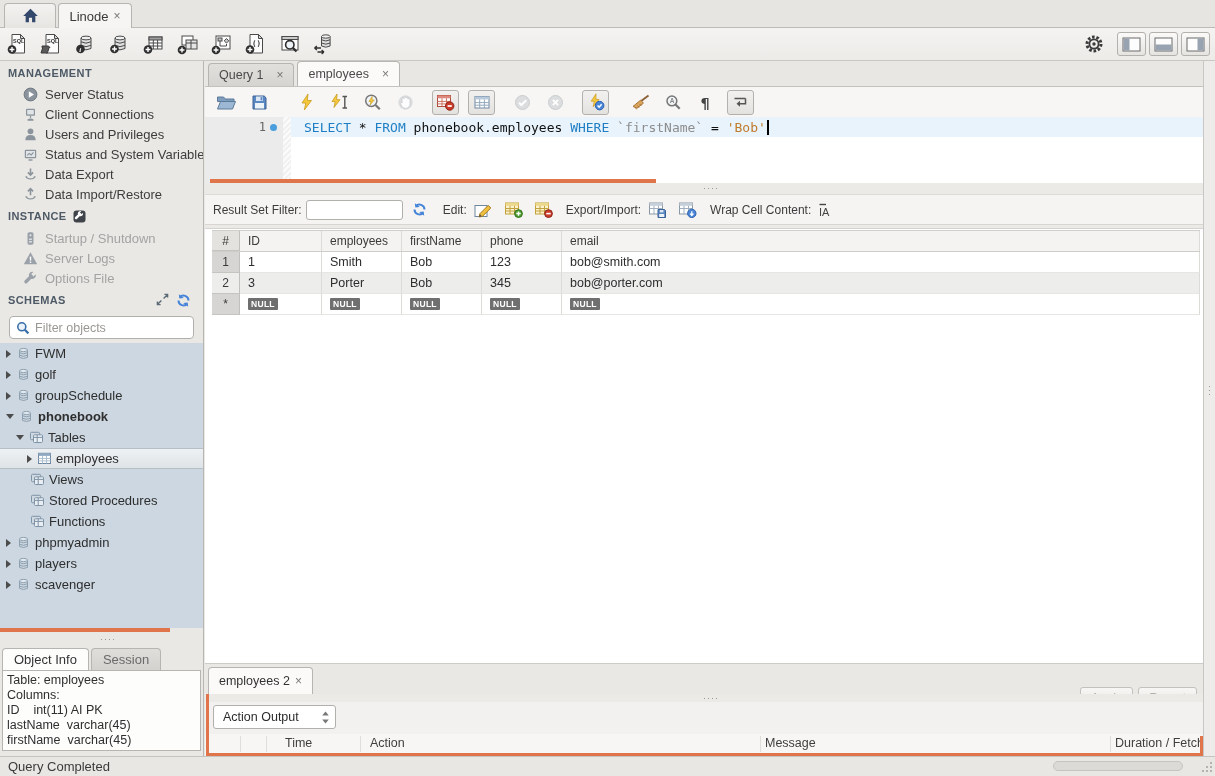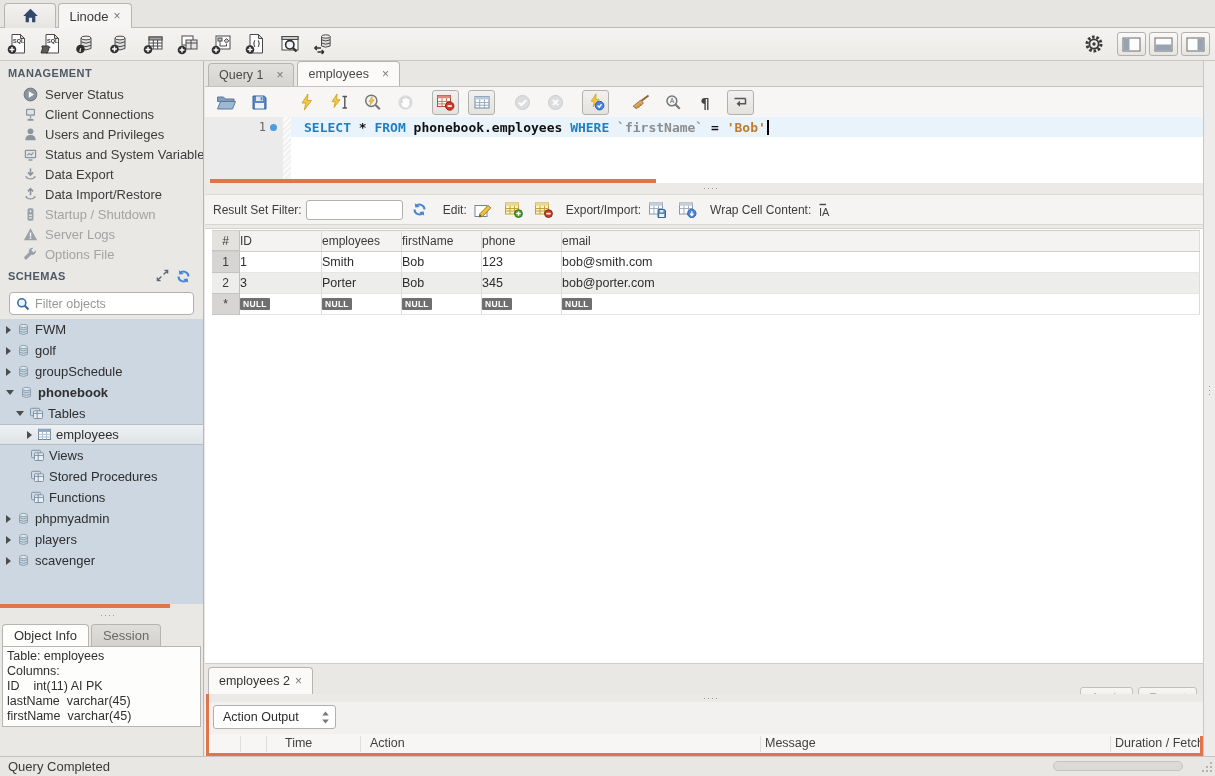--- a/index.html
+++ b/index.html
@@ -79,38 +79,38 @@
   .dim { opacity:.85; }
 
   .editor { height:66px; background:#fff; display:flex; position:relative; }
   .gutter { width:78px; background:#ebebeb; }
   .gutline { height:20px; display:flex; align-items:center; justify-content:flex-end; padding-right:6px; gap:4px;
      font-family:"DejaVu Sans Mono",monospace; font-size:12px; color:#666; }
   .bdot { width:7px; height:7px; border-radius:50%; background:#4a9ede; }
   .foldcol { width:8px; background:repeating-linear-gradient(135deg,#f1f1f1 0 2px,#fbfbfb 2px 4px); }
   .code { flex:1; }
   .codeline { height:20px; display:flex; align-items:center; padding-left:13px;
-     font-family:"DejaVu Sans Mono",monospace; font-size:13px; font-weight:bold; white-space:pre; }
+     font-family:"DejaVu Sans Mono",monospace; font-size:13px; font-weight:normal; white-space:pre; }
   .codeline.cur { background:#e9f3fb; }
   .kw { color:#1f7fc4; } .pl { color:#101010; } .idt { color:#8d8d8d; } .stl { color:#c07c2c; }
   .caret { display:inline-block; width:2px; height:15px; background:#000; margin-left:1px; }
 
   .oline { position:absolute; background:#e0744a; }
   .hsplit { height:11px; background:#eceae7; display:flex; align-items:center; justify-content:center; }
 
   .rtoolbar { height:31px; background:#f5f4f2; border-top:1px solid #dddbd8; border-bottom:1px solid #d8d6d3;
      display:flex; align-items:center; padding-left:8px; font-size:12px; color:#3c3c3c; }
   .rt-input { width:97px; height:20px; background:#fff; border:1px solid #b2b0ad; border-radius:3px; margin-left:4px;
      font-family:"Liberation Sans",sans-serif; font-size:12px; padding:0 4px; outline:none; }
   .rt-ic { display:flex; align-items:center; justify-content:center; }
 
   .gridwrap { position:absolute; top:167px; left:0; width:998px; height:435px; background:#fff; border-top:1px solid #d4d2cf; }
   .grid { position:absolute; left:7px; top:1px; width:988px; }
   .grow { display:grid; grid-template-columns:28px 82px 80px 80px 80px 1fr; }
-  .gc { height:100%; display:flex; align-items:center; border-right:1px solid #dddbd8; font-size:12.5px; color:#2d2d2d; }
+  .gc { height:100%; display:flex; align-items:center; padding-left:8px; border-right:1px solid #dddbd8; font-size:12.5px; color:#2d2d2d; }
   .ghead { height:22px; background:#f4f3f1; border-top:1px solid #d0cecb; border-bottom:1px solid #cfcdc9; }
   .ghead .gc { font-size:12px; color:#3a3a3a; }
   .drow { height:21px; }
   .drow .gc { border-bottom:1px solid #e8e6e3; }
   .drow.alt .gc { background:#ededec; }
   .numcell { justify-content:center !important; padding-left:0 !important; background:#d6d5d3; border-right:1px solid #c2c0bd; border-bottom:1px solid #c6c4c1 !important; font-size:12px; color:#3a3a3a; }
   .ghead .numcell { background:#e4e2df; }
   .nullb { background:#6f6f6f; color:#fff; font-size:8.5px; font-weight:bold; padding:2px 3px 1px 3px; line-height:1; letter-spacing:.3px; border-radius:1px; }
 
   .rtabs { position:absolute; top:602px; left:0; width:998px; height:31px; background:#eae8e5; border-top:1px solid #cdcbc8;
@@ -373,20 +373,29 @@
         <i data-icon="data-import">
           <svg width="15" height="15" viewBox="0 0 15 15">
             <path d="M7.5 8.3 v-6.2 M4.9 4.4 l2.6 -2.7 2.6 2.7" stroke="#8b949c" stroke-width="1.6" fill="none"></path>
             <path d="M2.3 9.2 a5.2 3.2 0 0 0 10.4 0 l-1.8 0 a3.4 2 0 0 1 -6.8 0 z" fill="#8b949c"></path>
           </svg>
         </i>
       </span>
     <span>Data Import/Restore</span>
   </div>
 
+  <div class="sec-title">
+    <span>INSTANCE</span>
+    <i data-icon="instance-config">
+        <svg width="13" height="13" viewBox="0 0 13 13">
+          <rect x="0.5" y="0.5" width="12" height="12" rx="3" fill="#3f434a"></rect>
+          <path d="M10 2.8 a2.7 2.7 0 0 1 -3.4 3.4 L4 8.9 a1.25 1.25 0 0 1 -1.8 -1.8 L4.9 4.5 a2.7 2.7 0 0 1 3.4 -3.4 L7 2.4 l1.8 1.8 z" fill="#fff"></path>
+        </svg>
+      </i>
+  </div>
   <div class="side-item disabled">
     <span class="ic">
         <i data-icon="startup-shutdown">
           <svg width="15" height="15" viewBox="0 0 15 15">
             <rect x="4.5" y="1.3" width="6" height="12.4" rx="1.6" fill="#9aa1a8"></rect>
             <circle cx="7.5" cy="4.2" r="1" fill="#e9ebed"></circle>
             <rect x="6" y="7.6" width="3" height="1.2" fill="#e9ebed"></rect>
             <rect x="6" y="10.2" width="3" height="1.2" fill="#e9ebed"></rect>
           </svg>
         </i>

